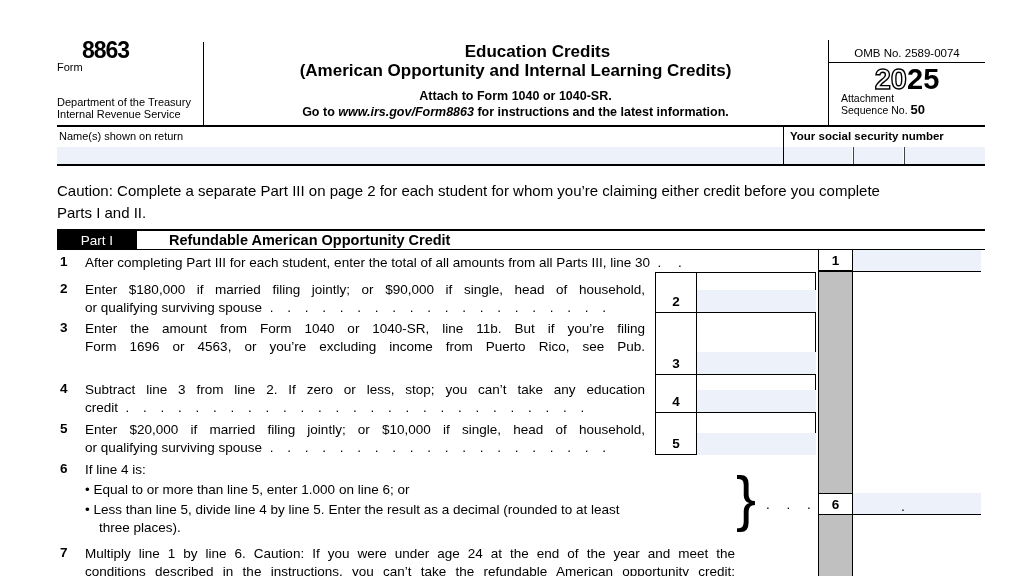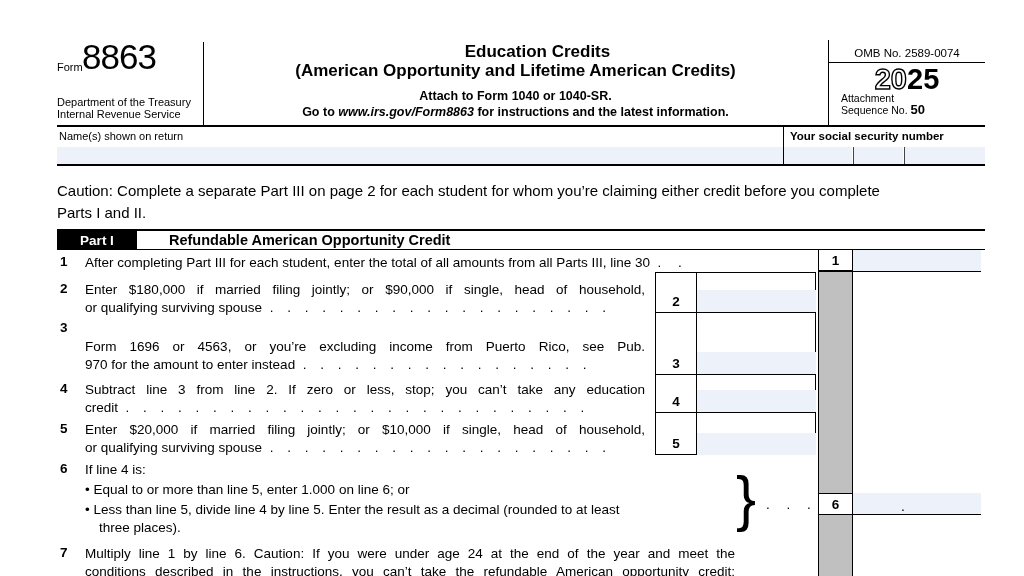--- a/index.html
+++ b/index.html
@@ -17,36 +17,36 @@
   .dots { word-spacing:10px; white-space:nowrap; }
   .dots-wide { word-spacing:13px; white-space:nowrap; }
   .fill { background:#edf1f9; }
   .hline { border-top:1.5px solid #000; height:0; }
   .boxnum { display:flex; align-items:center; justify-content:center;
             font-weight:bold; font-size:13.5px; background:#fff; }
   
   .center-head { text-align:center; }
   .year20 { color:#fff; -webkit-text-stroke:1.4px #000; }
   .partbox { background:#000; color:#fff; display:flex; align-items:center;
-             justify-content:center; font-weight:bold; font-size:13.5px; }
+             justify-content:center; font-weight:normal; font-size:13.5px; }
 </style>
 </head>
 <body>
 
 <div id="page">
 
   <div class="abs" style="left:57px; top:61px; font-size:11px;">Form</div>
-  <div class="abs" style="left:82px; top:37px; font-size:35px; font-weight:normal; letter-spacing:-1px;">8863</div>
+  <div class="abs" style="left:82px; top:37px; font-size:23px; font-weight:bold; letter-spacing:-1px;">8863</div>
   <div class="abs" style="left:57px; top:96px; font-size:11px; line-height:12px;">Department of the Treasury</div>
   <div class="abs" style="left:57px; top:108px; font-size:11px; line-height:12px;">Internal Revenue Service</div>
   <div class="abs" style="left:203px; top:42px; height:83px; border-left:1.5px solid #000;"></div>
 
   <div class="abs center-head" style="left:203px; top:42px; width:625px;">
     <div style="font-size:17px; font-weight:bold; line-height:19px;padding-left:44px;">Education Credits</div>
-    <div style="font-size:17px; font-weight:bold; line-height:19px;">(American Opportunity and Lifetime American Credits)</div>
+    <div style="font-size:17px; font-weight:bold; line-height:19px;">(American Opportunity and Internal Learning Credits)</div>
     <div style="font-size:12.5px; font-weight:bold; margin-top:9px;">Attach to Form 1040 or 1040-SR.</div>
     <div style="font-size:12.5px; font-weight:bold; margin-top:2px;"><span>Go to </span><span class="i">www.irs.gov/Form8863</span><span> for instructions and the latest information.</span></div>
   </div>
 
   <div class="abs" style="left:828px; top:40px; width:157px; height:85px; border-left:1.5px solid #000;">
     <div style="text-align:center; font-size:11.5px; padding-top:7px; height:23px; border-bottom:1px solid #000;">OMB No. 2589-0074</div>
     <div style="text-align:center; font-size:29px; font-weight:800; line-height:30px; margin-top:1px;"><span class="year20">20</span><span>25</span></div>
     <div style="font-size:10.5px; line-height:10.5px; padding-left:12px; margin-top:-1px;">Attachment</div>
     <div style="font-size:10.5px; line-height:12px; padding-left:12px;"><span>Sequence No. </span><span style="font-weight:bold; font-size:13px;">50</span></div>
   </div>
@@ -90,22 +90,22 @@
     <div class="abs num" style="left:0; top:83px; width:40px; text-align:center;">3</div>
     <div class="abs num" style="left:0; top:121px; width:40px; text-align:center;">4</div>
     <div class="abs num" style="left:0; top:163px; width:40px; text-align:center;">5</div>
   </div>
 
   <div class="abs num" style="left:60px; top:281px;">2</div>
   <div class="abs t jl" style="left:85px; top:281px; width:560px;">Enter $180,000 if married filing jointly; or $90,000 if single, head of household,</div>
   <div class="abs t" style="left:85px; top:299px; width:560px;"><span>or qualifying surviving spouse</span>&nbsp;&nbsp;<span class="dots">. . . . . . . . . . . . . . . . . . . .</span></div>
 
   <div class="abs num" style="left:60px; top:320px;">3</div>
+  <div class="abs t jl" style="left:85px; top:320px; width:560px;">Enter the amount from Form 1040 or 1040-SR, line 11b. But if you’re filing</div>
   <div class="abs t jl" style="left:85px; top:338px; width:560px;">Form 1696 or 4563, or you’re excluding income from Puerto Rico, see Pub.</div>
-  <div class="abs t" style="left:85px; top:356px; width:560px;"><span>970 for the amount to enter instead</span>&nbsp;&nbsp;<span class="dots">. . . . . . . . . . . . . . . . .</span></div>
 
   <div class="abs num" style="left:60px; top:381px;">4</div>
   <div class="abs t jl" style="left:85px; top:381px; width:560px;"><span>Subtract line 3 from line 2. If zero or less, </span><span class="b">stop</span><span>; you can’t take any education</span></div>
   <div class="abs t" style="left:85px; top:399px; width:560px;"><span>credit</span>&nbsp;&nbsp;<span class="dots">. . . . . . . . . . . . . . . . . . . . . . . . . . .</span></div>
 
   <div class="abs num" style="left:60px; top:421px;">5</div>
   <div class="abs t jl" style="left:85px; top:421px; width:560px;">Enter $20,000 if married filing jointly; or $10,000 if single, head of household,</div>
   <div class="abs t" style="left:85px; top:439px; width:560px;"><span>or qualifying surviving spouse</span>&nbsp;&nbsp;<span class="dots">. . . . . . . . . . . . . . . . . . . .</span></div>
 
   <div class="abs num" style="left:60px; top:461px;">6</div>

